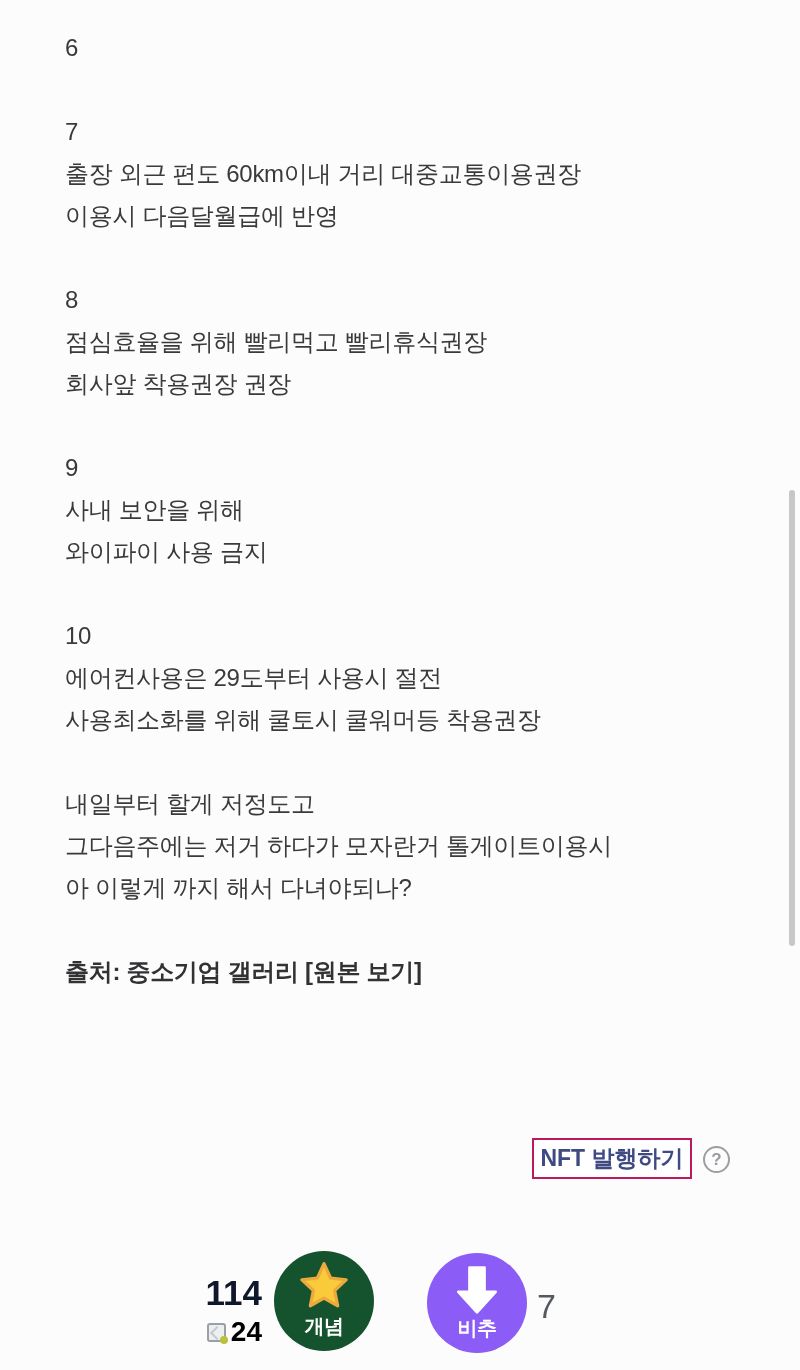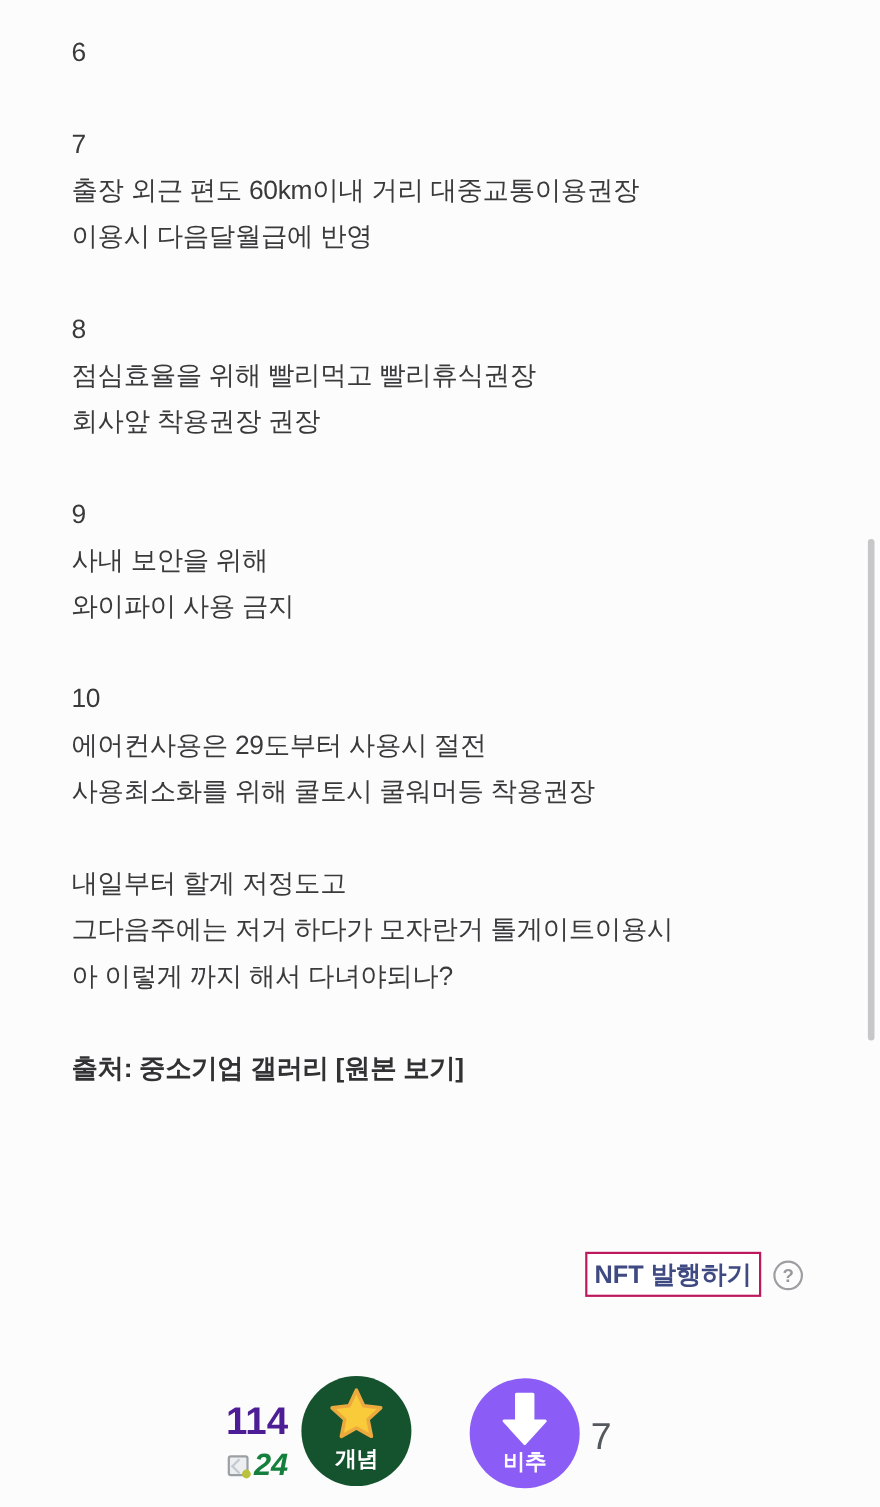--- a/index.html
+++ b/index.html
@@ -64,21 +64,21 @@
     color:#98999c;
     cursor:pointer;
   }
   
   .up-count{
     position:absolute;
     left:178px;top:1275px;
     width:84px;
     text-align:right;
     font-size:35px;font-weight:700;
-    color:#4c1d95;
+    color:#0f172a;
     line-height:36px;
   }
   .member-count-row{
     position:absolute;
     left:178px;top:1318px;
     width:84px;height:28px;
     display:flex;align-items:center;justify-content:flex-end;
     gap:5px;
   }
   .member-icon{
@@ -99,23 +99,22 @@
   }
   .member-icon::after{
     content:"";
     position:absolute;right:-4px;bottom:-4px;
     width:8px;height:8px;
     background:#b9c23c;
     border-radius:50%;
   }
   .member-count{
     font-size:28px;font-weight:700;
-    color:#15803d;
+    color:#000000;
     line-height:28px;
-    font-style:italic;
   }
   .vote-circle{
     position:absolute;
     width:100px;height:100px;
     border-radius:50%;
     cursor:pointer;
   }
   .vote-circle svg{
     position:absolute;
     left:50%;transform:translateX(-50%);

